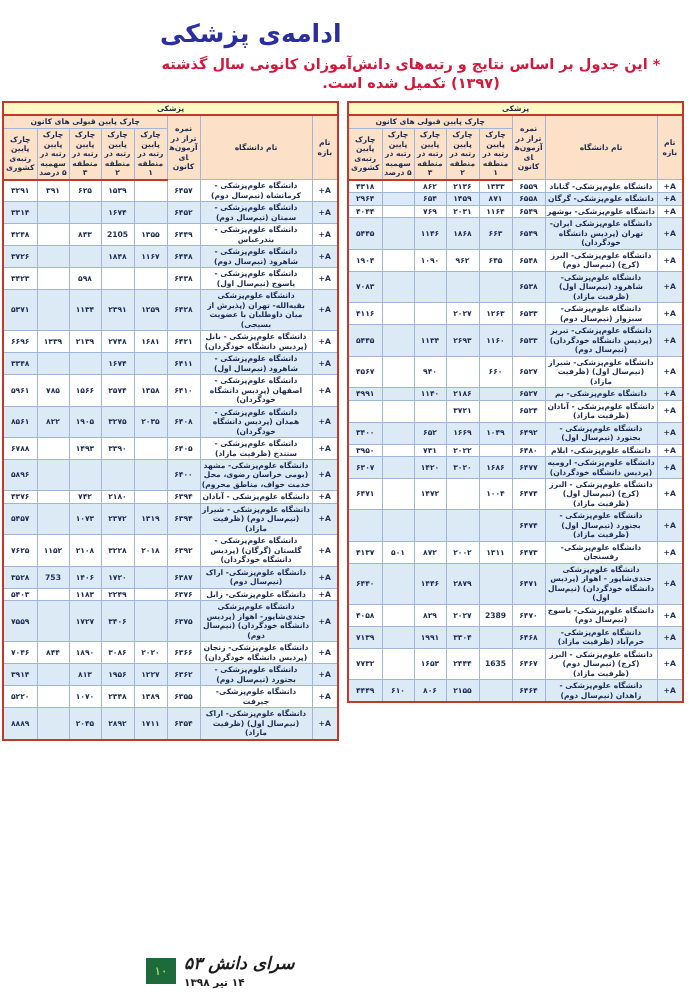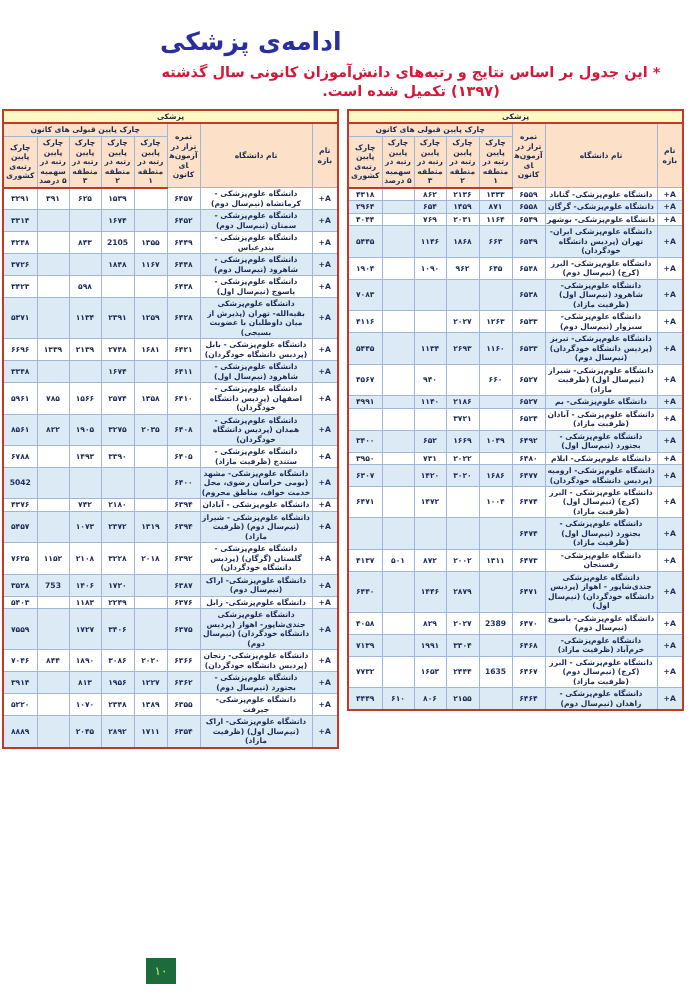--- a/index.html
+++ b/index.html
@@ -14,21 +14,21 @@
     direction: rtl;
     position: relative;
     overflow: hidden;
   }
 
   .page {
     width: 572px;
     height: 1000px;
     position: relative;
     box-sizing: border-box;
-    padding: 8px 14px;
+    padding: 0 14px;
   }
 
   
   .doc-title {
     text-align: left;
     direction: rtl;
     color: #2b2f9e;
     font-size: 25px;
     font-weight: bold;
     padding: 18px 12px 0 18px;
@@ -595,21 +595,21 @@
               <td class="c-num">۶۷۸۸</td>
             </tr>
             <tr class="row-b">
               <td class="c-field">A+</td>
               <td class="c-univ">دانشگاه علوم‌پزشکی- مشهد (بومی خراسان رضوی، محل خدمت خواف، مناطق محروم)</td>
               <td class="c-num">۶۴۰۰</td>
               <td class="c-num"></td>
               <td class="c-num"></td>
               <td class="c-num"></td>
               <td class="c-num"></td>
-              <td class="c-num">5042</td>
+              <td class="c-num">۵۸۹۶</td>
             </tr>
             <tr class="row-a">
               <td class="c-field">A+</td>
               <td class="c-univ">دانشگاه علوم‌پزشکی - آبادان</td>
               <td class="c-num">۶۳۹۴</td>
               <td class="c-num"></td>
               <td class="c-num">۲۱۸۰</td>
               <td class="c-num">۷۴۲</td>
               <td class="c-num"></td>
               <td class="c-num">۴۳۷۶</td>
@@ -704,16 +704,20 @@
               <td class="c-num"></td>
               <td class="c-num">۸۸۸۹</td>
             </tr>
           </tbody>
       </table>
     </div>
 
   </div>
 
   <div class="footer">
+    <div class="footer-brand">
+      <div class="brand-line">سرای دانش ۵۳</div>
+      <div class="date-line">۱۴ تیر ۱۳۹۸</div>
+    </div>
     <div class="page-badge">۱۰</div>
   </div>
 
 </div>
 
 </body></html>

